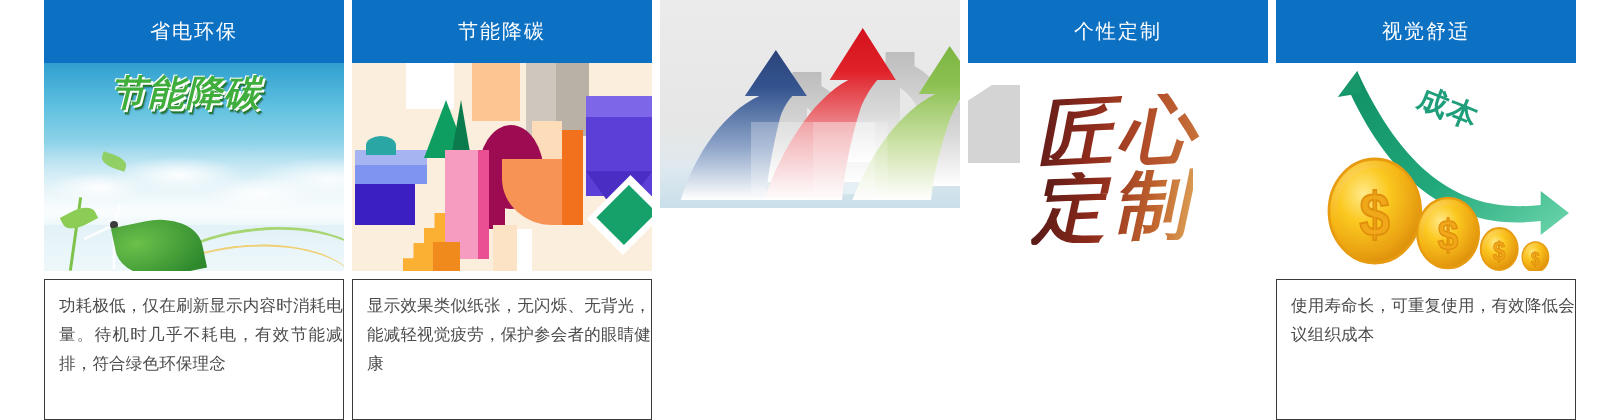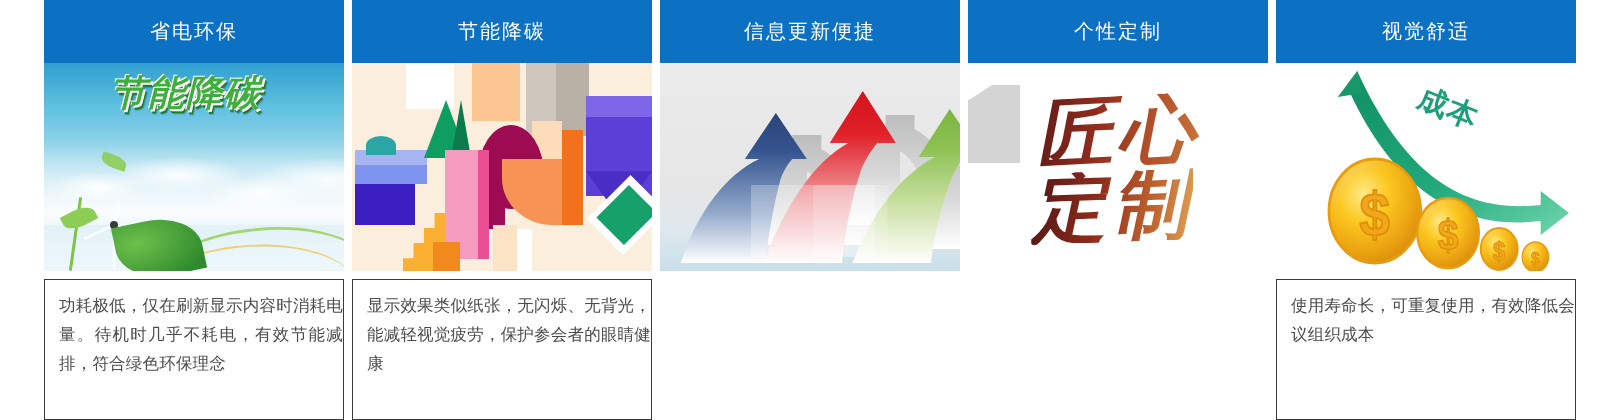--- a/index.html
+++ b/index.html
@@ -244,21 +244,20 @@
       <i class="stairdk"></i>
       <i class="cream1"></i>
       <i class="white2"></i>
     </div>
     <div class="descwrap">
       <div class="desc">显示效果类似纸张，无闪烁、无背光，能减轻视觉疲劳，保护参会者的眼睛健康</div>
     </div>
   </div>
 
   <div class="col">
-    <div class="hdr">信息更新便捷</div>
     <div class="pic p3">
       <svg viewBox="0 0 290 208" preserveAspectRatio="none">
         <defs>
           <linearGradient id="gBlue" x1="0" y1="1" x2="0" y2="0">
             <stop offset="0%" stop-color="#ffffff"></stop>
               <stop offset="35%" stop-color="#8fa6c9"></stop>
             <stop offset="75%" stop-color="#34548f"></stop>
               <stop offset="100%" stop-color="#2b4478"></stop>
           </linearGradient>
           <linearGradient id="gRed" x1="0" y1="1" x2="0" y2="0">

